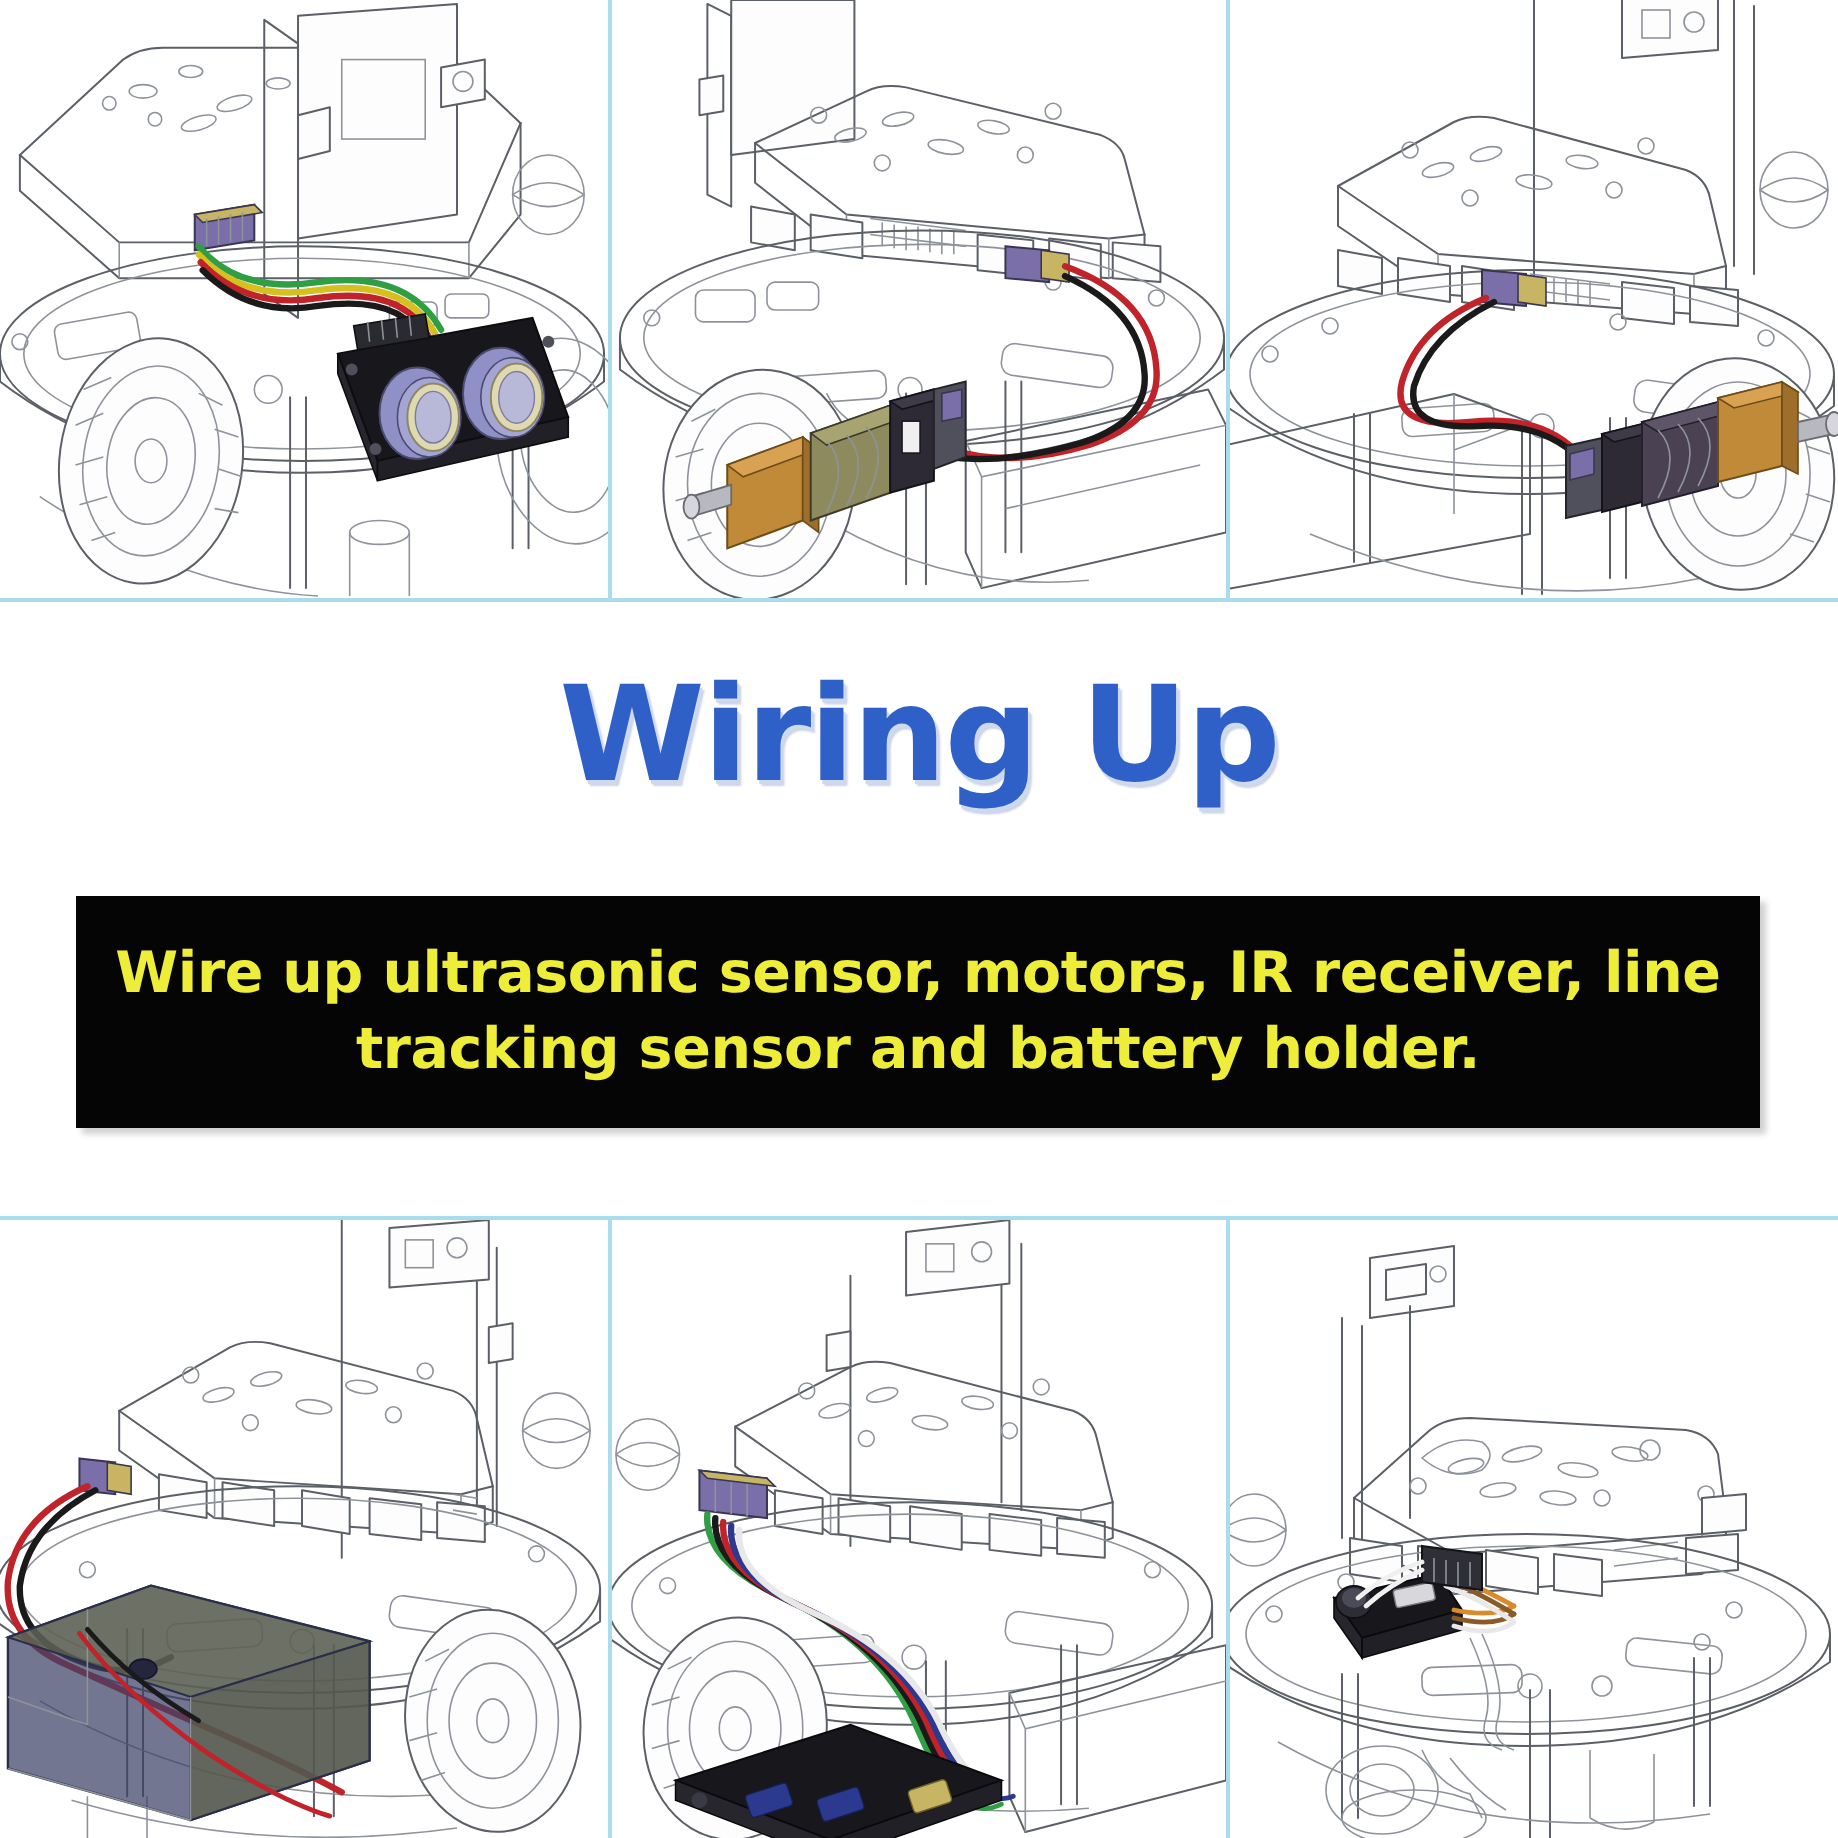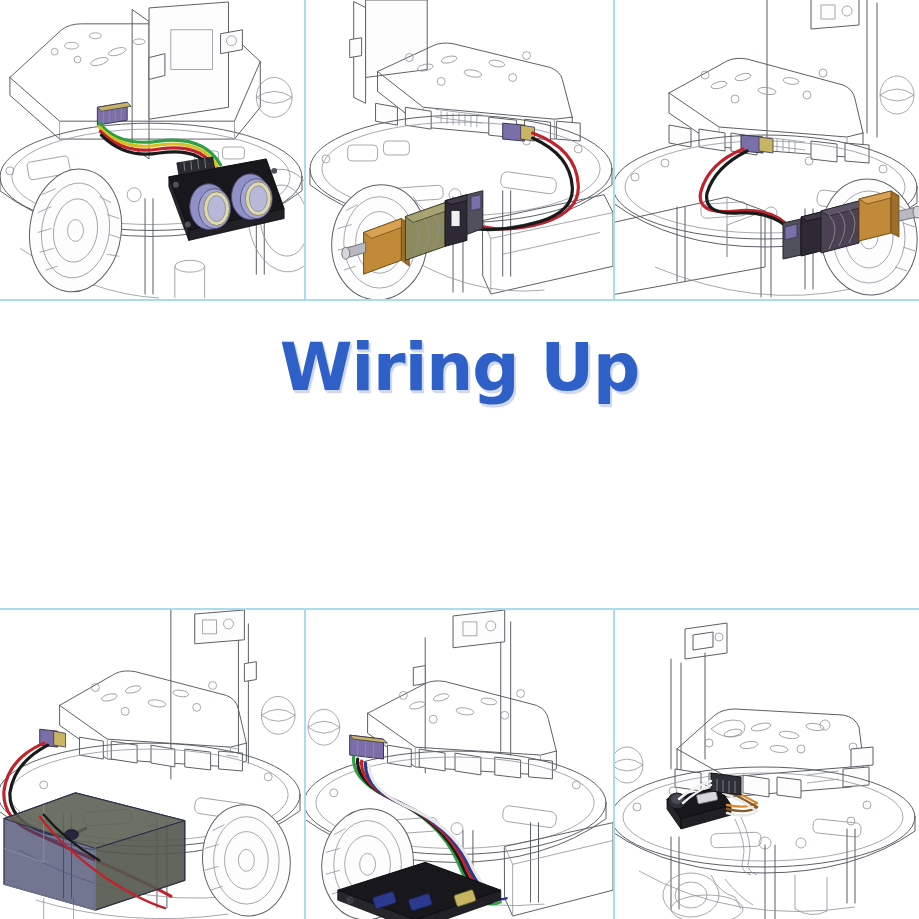--- a/index.html
+++ b/index.html
@@ -363,20 +363,23 @@
 
           <path d="M284,212 L302,208 L302,218 L284,222 Z" fill="#b8b8c0" stroke="#6a6a72" stroke-width=".9"></path>
           <ellipse cx="302" cy="213" rx="4" ry="6" fill="#d6d6dc" stroke="#6a6a72" stroke-width=".9"></ellipse>
         </g>
       </svg>
     </div>
   </div>
 
   <div id="middle">
     <div id="page-title">Wiring Up</div>
+    <div id="caption-box">
+      <div id="caption-text">Wire up ultrasonic sensor, motors, IR receiver, line tracking sensor and battery holder.</div>
+    </div>
   </div>
 
   <div class="panel-row" id="bottom-row">
 
     <div class="panel p1">
       <svg viewBox="0 0 306 311" preserveAspectRatio="xMidYMid slice" aria-hidden="true">
         <g>
 
           <path class="ln" d="M172,0 L172,170"></path>
           <path class="ln" d="M240,10 L240,150 M250,14 L250,154"></path>

